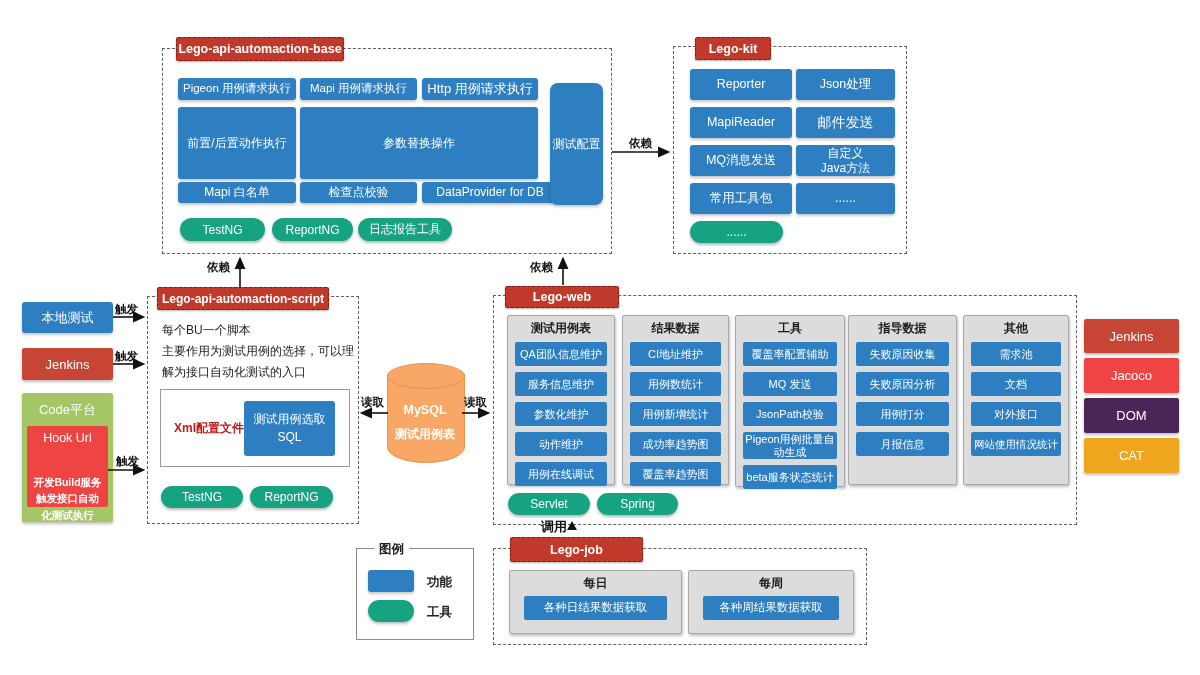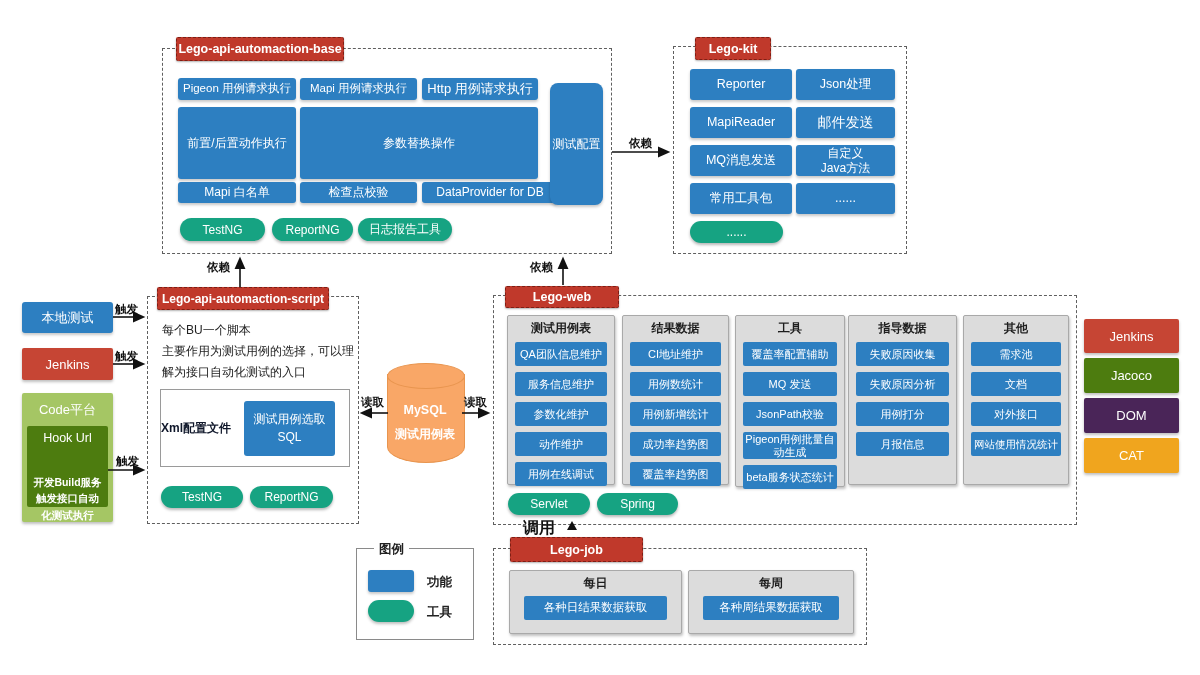--- a/index.html
+++ b/index.html
@@ -20,21 +20,21 @@
   .albl{position:absolute;font-size:11.5px;font-weight:bold;color:#111;z-index:4;}
   .gcol{position:absolute;background:#dcdcdc;border:1px solid #a9a9a9;border-radius:2px;
         box-shadow:1px 2px 3px rgba(0,0,0,.25);display:flex;flex-direction:column;}
   .gcol .hdr{height:25px;line-height:25px;text-align:center;font-weight:bold;font-size:12px;color:#1d1d1d;flex:none;}
   .gcol .items{display:flex;flex-direction:column;gap:6px;padding:1px 7px;}
   .gcol .item{background:#2d7fc1;color:#fff;border-radius:2px;min-height:22px;display:flex;align-items:center;
         justify-content:center;font-size:11px;text-align:center;line-height:1.15;padding:1px 1px;}
   .side{position:absolute;color:#fff;display:flex;align-items:center;justify-content:center;font-size:13px;
         border-radius:2px;box-shadow:0 2px 3px rgba(0,0,0,.25);}
   .red{background:#c64534;}
-  .teal{background:#4d7c0f;}
+  .teal{background:#ef4444;}
   .purple{background:#4a2558;}
   .amber{background:#f0a51e;}
   .olive{background:#a5c664;}
   .whitebox{position:absolute;background:#fff;border:1px solid #9a9a9a;display:flex;align-items:center;}
   .legendbox{position:absolute;background:#fff;border:1px solid #8a8a8a;}
   svg.overlay{position:absolute;left:0;top:0;z-index:2;pointer-events:none;}
   .cyl-top{position:absolute;background:#f9a767;border:1px solid #e8954f;border-radius:50%;z-index:1;}
   .cyl-body{position:absolute;background:#f9a767;border:1px solid #e8954f;border-top:none;
             border-radius:0 0 50% 50% / 0 0 16px 16px;}
   .cyl-text{position:absolute;color:#fff;font-size:12.5px;font-weight:bold;text-align:center;z-index:2;line-height:1.9;}
@@ -83,21 +83,21 @@
   <div class="pill" style="left:690px;top:221px;width:93px;height:22px;">......</div>
 
   <div class="dashed" style="left:147px;top:296px;width:210px;height:226px;"></div>
   <div class="tag" style="left:157px;top:287px;width:170px;height:21px;font-size:12px;">Lego-api-automaction-script</div>
 
   <div class="desc pre" style="left:162px;top:320px;width:192px;">每个BU一个脚本
 主要作用为测试用例的选择，可以理
 解为接口自动化测试的入口</div>
 
   <div class="whitebox" style="left:160px;top:389px;width:188px;height:76px;">
-    <div style="flex:1;text-align:left;font-size:12px;color:#0f172a;font-weight:bold;">Xml配置文件</div>
+    <div style="flex:1;text-align:right;font-size:12px;color:#b91c1c;font-weight:bold;">Xml配置文件</div>
     <div class="pre" style="width:91px;height:55px;margin-right:14px;background:#2d7fc1;color:#fff;border-radius:3px;display:flex;align-items:center;justify-content:center;text-align:center;font-size:12px;line-height:1.5;">测试用例选取
 SQL</div>
   </div>
 
   <div class="pill" style="left:161px;top:486px;width:82px;height:22px;">TestNG</div>
   <div class="pill" style="left:250px;top:486px;width:83px;height:22px;">ReportNG</div>
 
   <div class="blue" style="left:22px;top:302px;width:91px;height:31px;font-size:13px;border-radius:3px;">本地测试</div>
   <div class="side red" style="left:22px;top:348px;width:91px;height:32px;">Jenkins</div>
 
@@ -206,21 +206,21 @@
   <div class="abs" style="left:427px;top:604px;font-size:12.5px;font-weight:bold;color:#222;">工具</div>
 
   <div class="albl" style="left:115px;top:302px;">触发</div>
   <div class="albl" style="left:115px;top:349px;">触发</div>
   <div class="albl" style="left:116px;top:454px;">触发</div>
   <div class="albl" style="left:207px;top:260px;">依赖</div>
   <div class="albl" style="left:530px;top:260px;">依赖</div>
   <div class="albl" style="left:629px;top:136px;">依赖</div>
   <div class="albl" style="left:361px;top:395px;">读取</div>
   <div class="albl" style="left:464px;top:395px;">读取</div>
-  <div class="albl" style="left:523px;top:518px;font-size:16px;">调用</div>
+  <div class="albl" style="left:541px;top:518px;font-size:13px;">调用</div>
 
   <svg class="overlay" width="1200" height="675">
     <defs>
       <marker id="ah" markerWidth="9" markerHeight="8" refX="6.5" refY="3.5" orient="auto">
         <path d="M0,0 L8,3.5 L0,7 z" fill="#111"></path>
       </marker>
     </defs>
     <line x1="113" y1="317" x2="143" y2="317" stroke="#111" stroke-width="1.6" marker-end="url(#ah)"></line>
     <line x1="113" y1="364" x2="143" y2="364" stroke="#111" stroke-width="1.6" marker-end="url(#ah)"></line>
     <line x1="108" y1="470" x2="143" y2="470" stroke="#111" stroke-width="1.6" marker-end="url(#ah)"></line>

